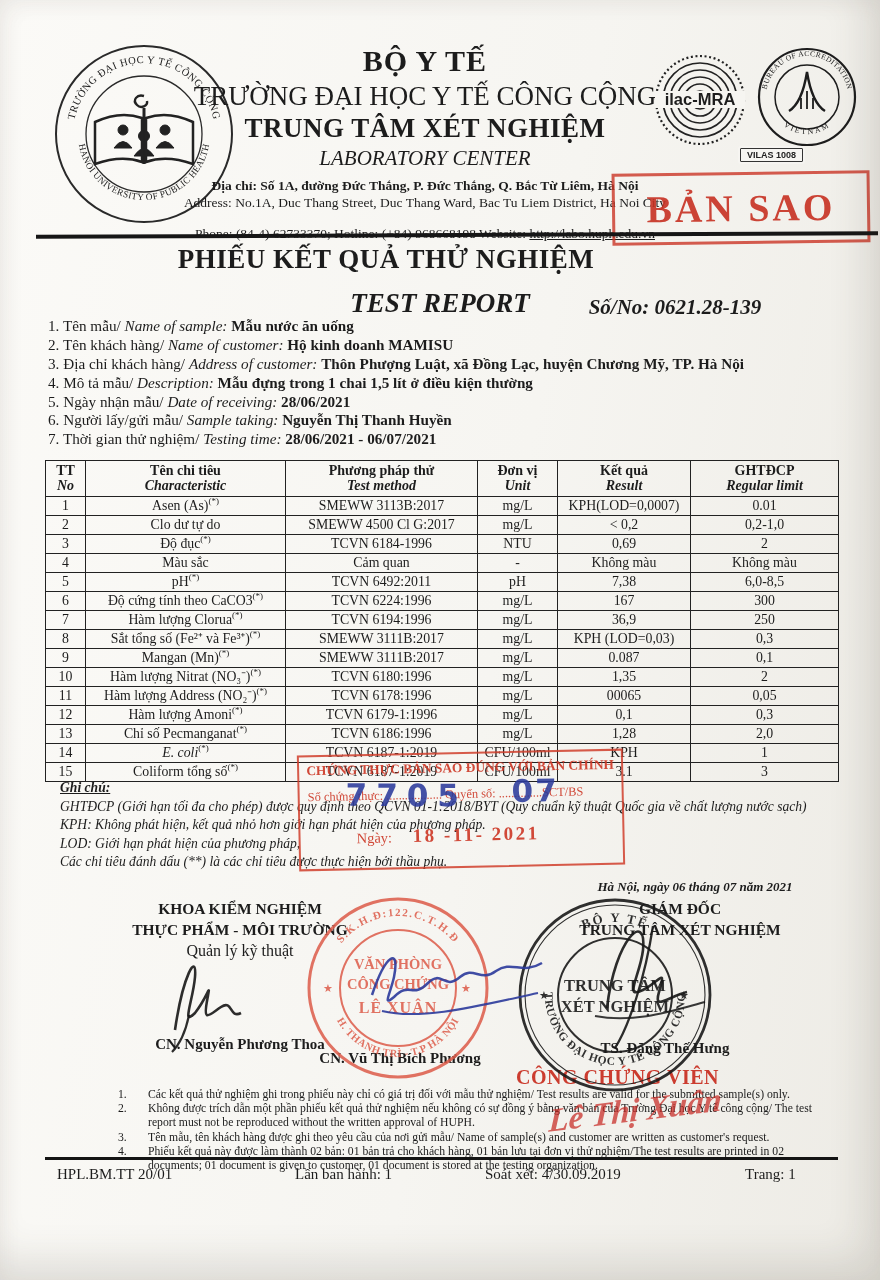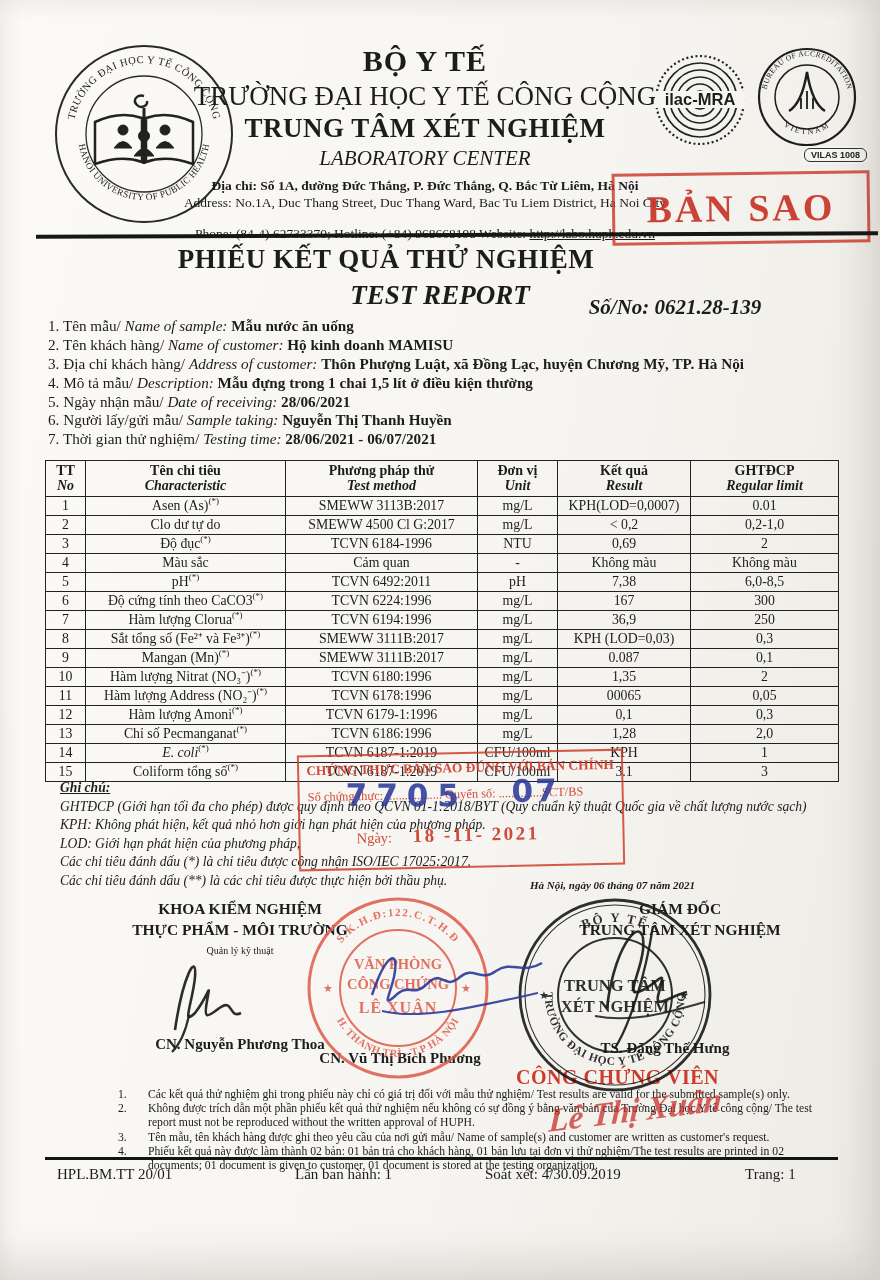--- a/index.html
+++ b/index.html
@@ -13,29 +13,29 @@
   
   .hdr-center{left:115px;top:44px;width:620px;text-align:center;line-height:1.12;}
   .ministry{font-size:30px;font-weight:bold;letter-spacing:1px;}
   .univ{font-size:27px;margin-top:3px;}
   .centername{font-size:27px;font-weight:bold;letter-spacing:.5px;margin-top:2px;}
   .labcenter{font-size:21px;font-style:italic;margin-top:4px;}
   .addr-vi{font-size:13.5px;font-weight:bold;margin-top:7px;}
   .addr-en{font-size:13.5px;margin-top:2px;}
   .phone{font-size:13.5px;margin-top:16px;}
   .weblink{text-decoration:underline;}
-  .vilas{left:804px;top:148px;border:1.6px solid #333;padding:1px 6px;font:bold 9px "Liberation Sans",sans-serif;
-         color:#222;background:rgba(255,255,255,.3);border-radius:6px;box-shadow:0 0 0 2px rgba(255,255,255,.25);}
+  .vilas{left:740px;top:148px;border:1.6px solid #333;padding:1px 6px;font:bold 9px "Liberation Sans",sans-serif;
+         color:#222;background:rgba(255,255,255,.3);border-radius:1px;box-shadow:0 0 0 2px rgba(255,255,255,.25);}
   .bansao{left:612px;top:172px;width:252px;height:66px;border:3.5px solid rgba(203,52,37,.8);
           color:rgba(198,48,33,.9);font-size:38px;font-weight:bold;letter-spacing:3px;text-align:center;
           line-height:66px;transform:rotate(-.8deg);}
   .hdr-line{left:36px;top:233px;width:842px;height:3.5px;background:#161616;transform:rotate(-.25deg);}
   
   .title-vi{left:0;top:244px;width:772px;font-size:27px;font-weight:bold;letter-spacing:.5px;}
-  .title-en{left:0;top:280px;width:880px;font-size:27px;font-weight:bold;font-style:italic;}
+  .title-en{left:0;top:288px;width:880px;font-size:27px;font-weight:bold;font-style:italic;}
   .report-no{left:505px;top:295px;width:340px;font-size:21px;font-weight:bold;font-style:italic;text-align:center;}
   
   .info{left:48px;top:317px;width:800px;font-size:15.2px;}
   .info .line{height:18.9px;white-space:nowrap;}
   .info i{font-style:italic;}
   .info b{font-weight:bold;}
   
   table.res{position:absolute;left:45px;top:460px;width:793px;border-collapse:collapse;
             font-size:13.8px;table-layout:fixed;}
   table.res th,table.res td{border:1.6px solid #222;padding:0 3px;line-height:1.1;}
@@ -53,23 +53,23 @@
         transform:rotate(-1.2deg);color:rgba(205,58,40,.92);z-index:6;}
   .cert .c1{position:absolute;top:6px;left:0;width:100%;text-align:center;font-size:13.4px;font-weight:bold;white-space:nowrap;}
   .cert .c2{position:absolute;top:33px;left:8px;right:6px;font-size:12.4px;white-space:nowrap;}
   .cert .cdl{position:absolute;top:74px;left:56px;font-size:14.5px;}
   .cert .cdv{position:absolute;top:70px;left:112px;font-size:19px;font-weight:bold;letter-spacing:2.5px;}
   .cert .bnum{position:absolute;top:22px;left:46px;font-size:31px;font-weight:bold;letter-spacing:9px;
               color:rgba(43,58,155,.88);transform:rotate(1.5deg);font-family:"DejaVu Sans",sans-serif;}
   .cert .bbook{position:absolute;top:20px;left:212px;font-size:31px;font-weight:bold;letter-spacing:2px;
               color:rgba(43,58,155,.88);font-family:"DejaVu Sans",sans-serif;}
   
-  .dateline{left:530px;top:879px;width:330px;font-size:11px;font-weight:bold;font-style:italic;}
+  .dateline{left:530px;top:879px;width:330px;font-size:13px;font-weight:bold;font-style:italic;text-align:center;}
   .sigl{left:95px;top:898px;width:290px;text-align:center;font-weight:bold;font-size:15.5px;line-height:21px;}
-  .sigl .sub{font-weight:normal;font-size:10px;}
+  .sigl .sub{font-weight:normal;font-size:16px;}
   .sigr{left:530px;top:898px;width:300px;text-align:center;font-weight:bold;font-size:15.5px;line-height:21px;}
   .nm-l{left:95px;top:1036px;width:290px;text-align:center;font-weight:bold;font-size:15px;}
   .nm-m{left:255px;top:1050px;width:290px;text-align:center;font-weight:bold;font-size:15px;}
   .nm-r{left:530px;top:1040px;width:270px;text-align:center;font-weight:bold;font-size:15px;}
   .notary{left:465px;top:1066px;width:305px;text-align:center;color:rgba(200,44,30,.92);
           font-weight:bold;font-size:20px;letter-spacing:.5px;}
   .redscript{left:548px;top:1088px;width:240px;font-size:33px;font-weight:bold;font-style:italic;
           color:rgba(198,40,35,.72);transform:rotate(-7deg) skewX(-10deg);white-space:nowrap;z-index:7;}
   
   .fnotes{left:118px;top:1088px;width:706px;font-size:11.7px;line-height:13.9px;}
@@ -328,21 +328,20 @@
           <td>3</td>
         </tr>
     </tbody>
   </table>
 
   <div class="abs notes">
     <div class="lbl">Ghi chú:</div>
     <div>GHTĐCP (Giới hạn tối đa cho phép) được quy định theo QCVN 01-1:2018/BYT (Quy chuẩn kỹ thuật Quốc gia về chất lượng nước sạch)</div>
     <div>KPH: Không phát hiện, kết quả nhỏ hơn giới hạn phát hiện của phương pháp.</div>
     <div>LOD: Giới hạn phát hiện của phương pháp,</div>
-    <div>Các chỉ tiêu đánh dấu (*) là chỉ tiêu được công nhận ISO/IEC 17025:2017.</div>
     <div>Các chỉ tiêu đánh dấu (**) là các chỉ tiêu được thực hiện bởi thầu phụ.</div>
   </div>
 
   <div class="abs cert">
     <div class="c1">CHỨNG THỰC BẢN SAO ĐÚNG VỚI BẢN CHÍNH</div>
     <div class="c2">Số chứng thực: .................. Quyển số: ..............SCT/BS</div>
     <div class="cdl">Ngày:</div>
     <div class="cdv">18 -11- 2021</div>
     <div class="bnum">7705</div>
     <div class="bbook">07</div>

